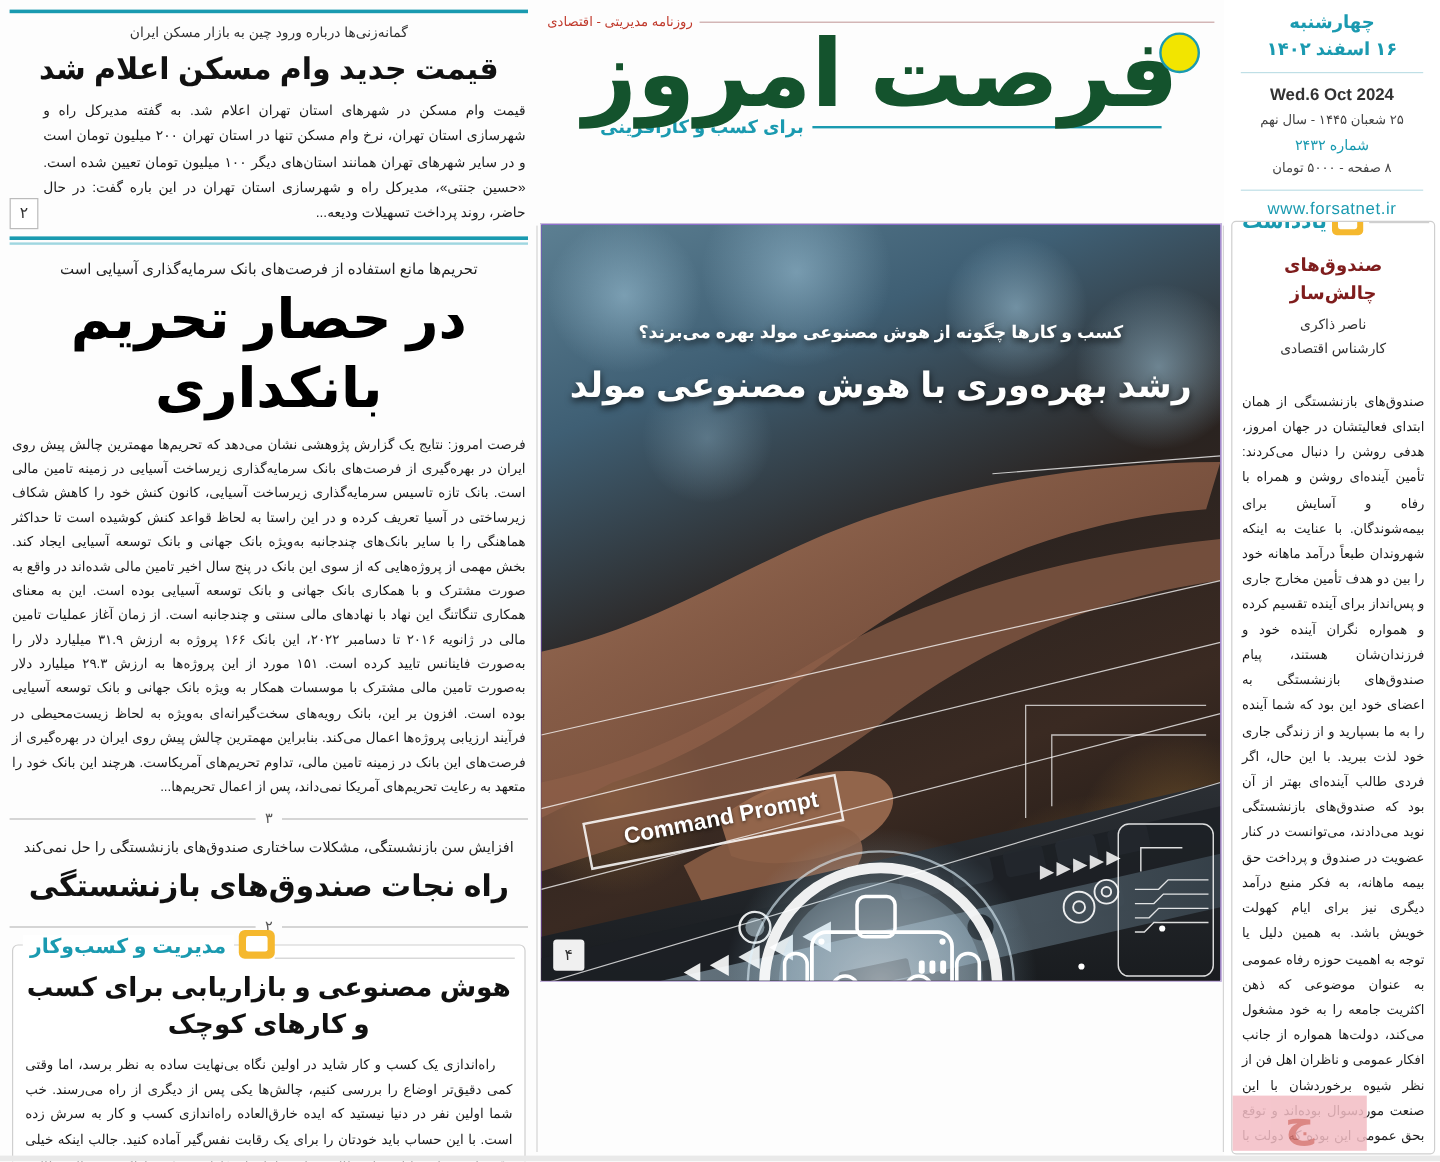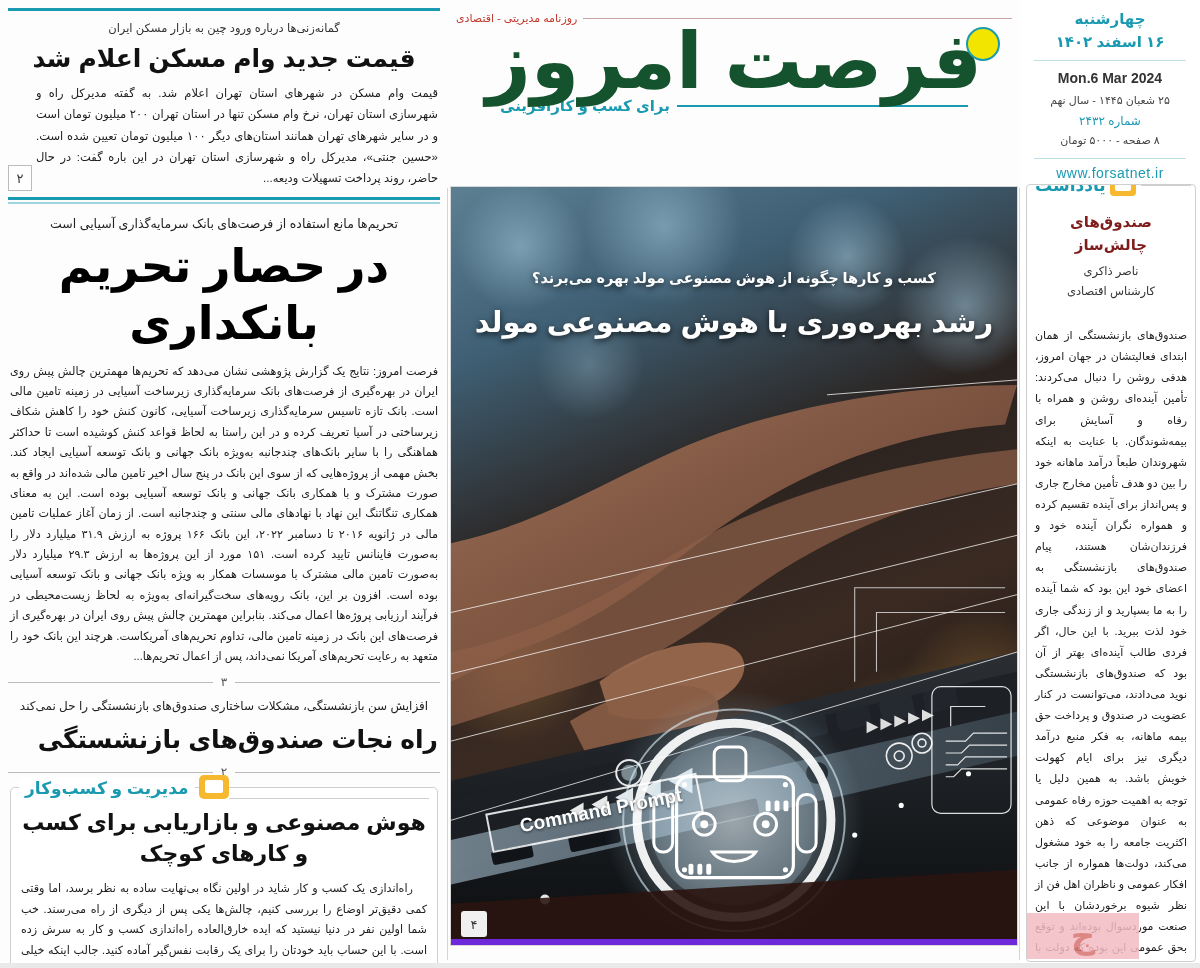--- a/index.html
+++ b/index.html
@@ -263,21 +263,21 @@
   .mh-slogan .ln {
     flex: 1 1 auto;
     height: 1.5px;
     background: #1a9ab0;
   }
 
   
   .lead-photo {
     position: relative;
     margin: 6px 2px 0 2px;
-    height: 760px;
+    height: 632px;
     overflow: hidden;
     background: #6d28d9;
     border: 1px solid #d8d8d8;
   }
   .lead-photo .photo-canvas { position: absolute; inset: 0; }
   .lead-overlay-text {
     position: absolute;
     top: 80px;
     right: 18px;
     left: 18px;
@@ -428,21 +428,21 @@
   .sa-kicker {
     font-size: 12px;
     color: #222;
     text-align: center;
     line-height: 1.6;
   }
   .sa-title {
     font-size: 25px;
     font-weight: bold;
     color: #111;
-    text-align: right;
+    text-align: center;
     margin: 6px 0 4px 0;
     line-height: 1.35;
   }
 
   
   .biz-box {
     margin: 6px 2px 0 2px;
     border: 1px solid #cfcfcf;
     border-radius: 5px;
     position: relative;
@@ -514,21 +514,21 @@
 <body>
 
 <div class="page">
 
   <div class="col-right">
 
     <div class="nameplate-info">
       <div class="np-day">چهارشنبه</div>
       <div class="np-date-fa">۱۶ اسفند ۱۴۰۲</div>
       <div class="np-rule"></div>
-      <div class="np-date-en">Mon.6 Mar 2024</div>
+      <div class="np-date-en">Wed.6 Oct 2024</div>
       <div class="np-hijri">۲۵ شعبان ۱۴۴۵ - سال نهم</div>
       <div class="np-issue">شماره ۲۴۳۲</div>
       <div class="np-pages">۸ صفحه - ۵۰۰۰ تومان</div>
       <div class="np-rule"></div>
       <div class="np-site">www.forsatnet.ir</div>
     </div>
 
     <div class="note-box">
       <div class="note-head">
         <div class="note-head-label">یادداشت</div>

